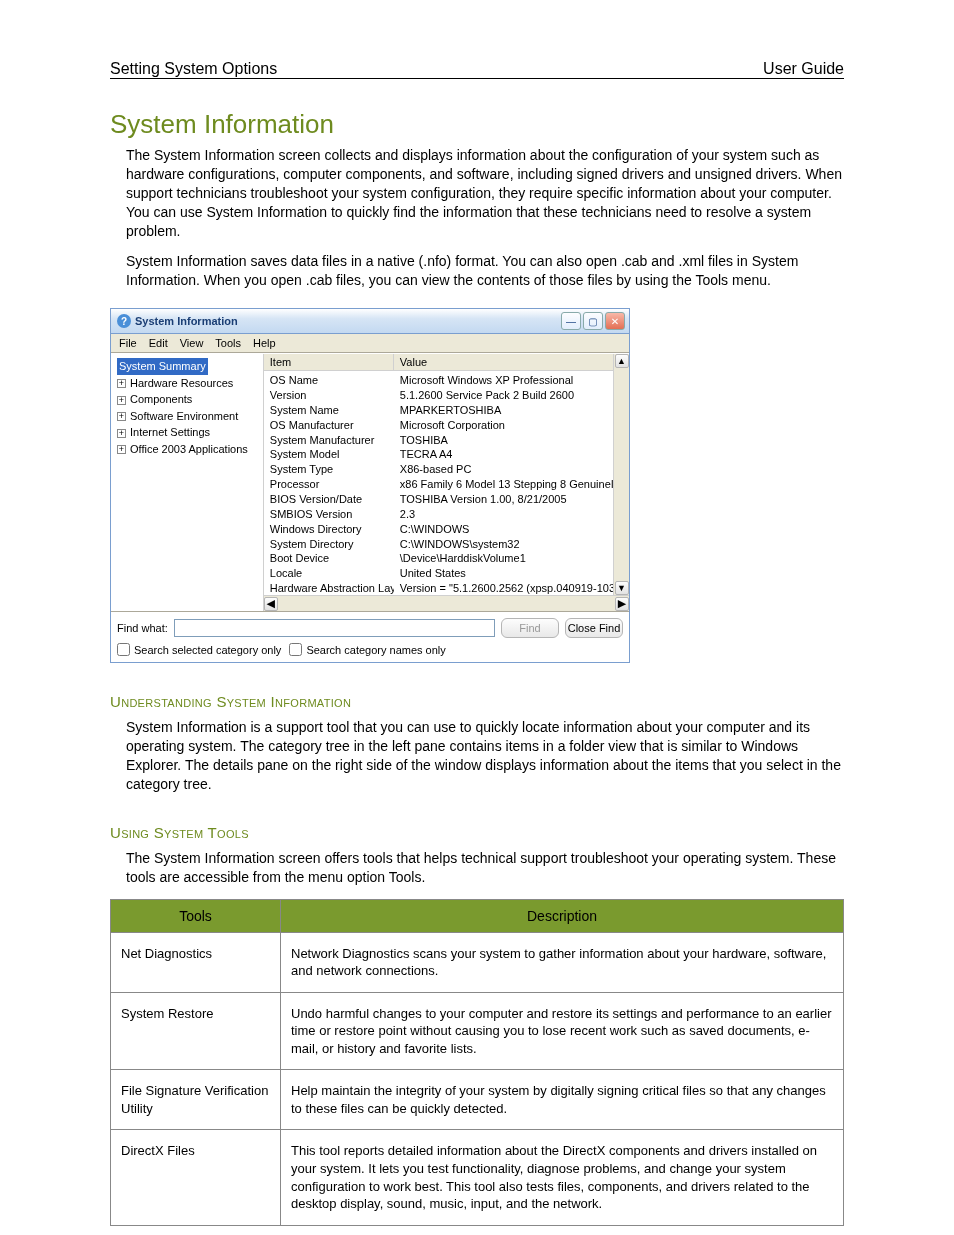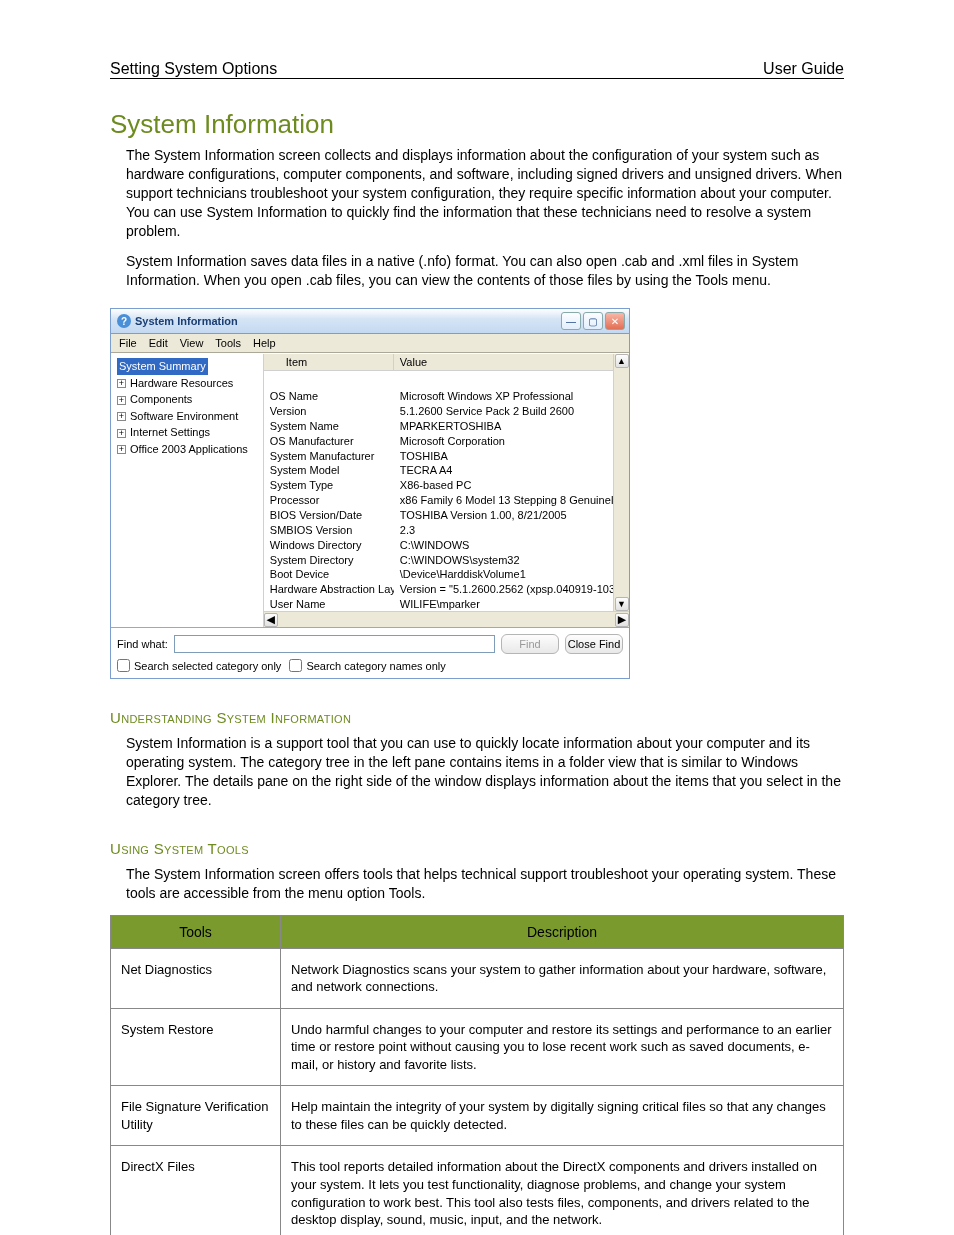--- a/index.html
+++ b/index.html
@@ -39,23 +39,23 @@
   .win-btn.close{ background:linear-gradient(#f8b8a8,#e36f54); color:#fff;}
   .win-menu { display:flex; gap:12px; padding:3px 8px; border-bottom:1px solid #aca899; background:#ece9d8;}
   .win-menu span{ color:#000;}
   .win-body { display:flex; background:#fff; border-top:1px solid #fff; border-bottom:1px solid #aca899;}
   .tree { width:165px; padding:4px 6px; border-right:1px solid #d0d0d0; font-size:11px; line-height:1.5; color:#000; }
   .tree .sel { background:#316ac5; color:#fff; padding:0 2px; display:inline-block;}
   .tree .node { white-space:nowrap;}
   .tree .pm { display:inline-block; width:9px; height:9px; border:1px solid #888; line-height:7px; text-align:center; font-size:9px; margin-right:4px; color:#000; background:#fff; vertical-align:middle;}
   .listpane { flex:1; position:relative; }
   .list-head { display:flex; background:#ece9d8; border-bottom:1px solid #d0d0d0; font-size:11px;}
-  .list-head .col1{ width:130px; padding:2px 22px; border-right:1px solid #d0d0d0;}
+  .list-head .col1{ width:130px; padding:2px 6px; border-right:1px solid #d0d0d0;}
   .list-head .col2{ flex:1; padding:2px 6px;}
-  .list-rows { padding:2px 0 2px 0; font-size:11px; line-height:1.35; max-height:240px; overflow:hidden;margin-top:16px;}
+  .list-rows { padding:2px 0 2px 0; font-size:11px; line-height:1.35; max-height:240px; overflow:hidden;}
   .list-row { display:flex; }
   .list-row .col1{ width:130px; padding:0 6px; white-space:nowrap; overflow:hidden;}
   .list-row .col2{ flex:1; padding:0 6px; white-space:nowrap; overflow:hidden;}
   .vscroll { position:absolute; right:0; top:0; bottom:16px; width:16px; background:#ece9d8; border-left:1px solid #d0d0d0; display:flex; flex-direction:column; justify-content:space-between; align-items:center; font-size:9px;}
   .vscroll .arrow, .hscroll .arrow { width:14px;height:14px;background:linear-gradient(#fdfdfd,#e2e2e2);border:1px solid #b5b5b5;border-radius:2px;display:flex;align-items:center;justify-content:center;}
   .hscroll { position:absolute; left:0; right:0; bottom:0; height:16px; background:#ece9d8; border-top:1px solid #d0d0d0; display:flex; justify-content:space-between; align-items:center;}
   .win-footer { padding:6px; background:#ffffff; font-size:11px;}
   .find-row{ display:flex; align-items:center; gap:6px; margin-bottom:5px;}
   .find-row input[type=text]{ flex:1; border:1px solid #7f9db9; height:18px; padding:1px 3px; font-size:11px;}
   .find-row button{ width:58px; height:20px; font-size:11px; background:linear-gradient(#fdfdfd,#e8e8e8); border:1px solid #b5b5b5; border-radius:6px;}
@@ -165,20 +165,24 @@
             </div>
             <div class="list-row">
               <div class="col1">System Directory</div>
               <div class="col2">C:\WINDOWS\system32</div>
             </div>
             <div class="list-row">
               <div class="col1">Boot Device</div>
               <div class="col2">\Device\HarddiskVolume1</div>
             </div>
             <div class="list-row">
+              <div class="col1">Locale</div>
+              <div class="col2">United States</div>
+            </div>
+            <div class="list-row">
               <div class="col1">Hardware Abstraction Layer</div>
               <div class="col2">Version = "5.1.2600.2562 (xpsp.040919-1030</div>
             </div>
             <div class="list-row">
               <div class="col1">User Name</div>
               <div class="col2">WILIFE\mparker</div>
             </div>
             <div class="list-row">
               <div class="col1">Time Zone</div>
               <div class="col2">Mountain Daylight Time</div>

